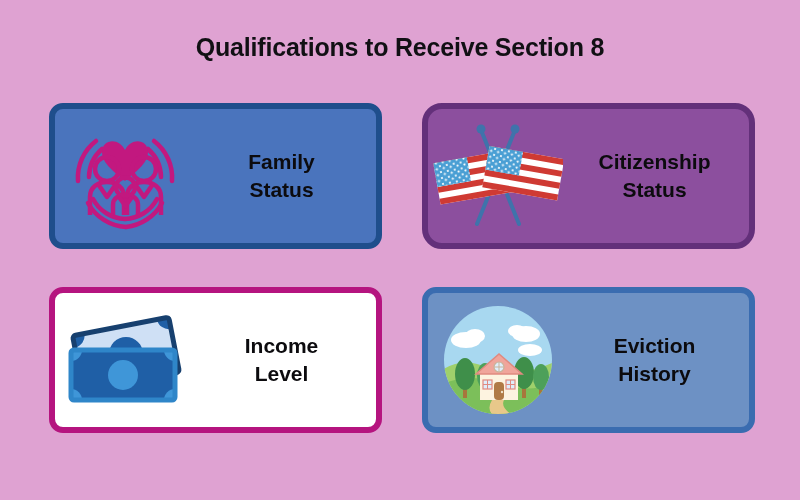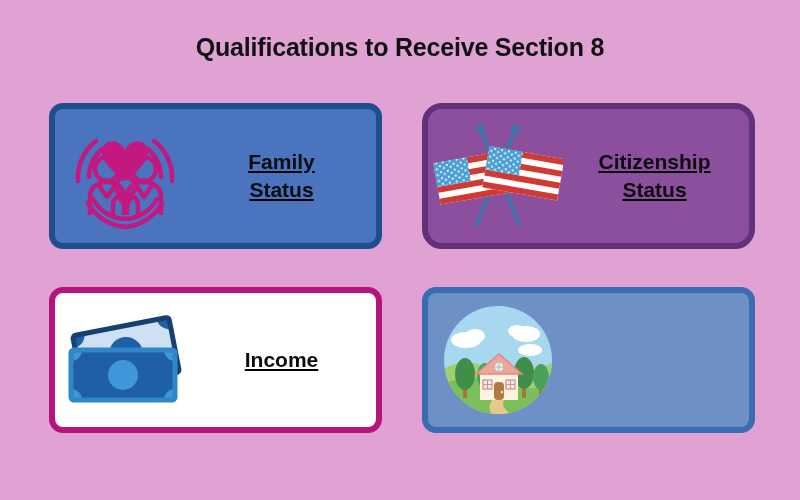--- a/index.html
+++ b/index.html
@@ -43,21 +43,20 @@
   }
   .card {
     position: relative;
     border-radius: 14px;
     border-style: solid;
     border-width: 6px;
     box-sizing: border-box;
     display: flex;
     align-items: center;
     overflow: hidden;
-    text-decoration: underline;
   }
   .card-icon {
     width: 140px;
     min-width: 140px;
     height: 124px;
     display: flex;
     align-items: center;
     justify-content: center;
   }
   .card-label {
@@ -230,20 +229,21 @@
               <circle cx="116" cy="46" r="11" fill="#3f96d8"></circle>
               <circle cx="12" cy="96" r="11" fill="#3f96d8"></circle>
               <circle cx="116" cy="96" r="11" fill="#3f96d8"></circle>
             </g>
             <rect x="12" y="46" width="104" height="50" rx="3" fill="none" stroke="#2f86c9" stroke-width="5"></rect>
           </g>
         </svg>
       </div>
       <div class="card-label">
         <span>Income</span>
+        <span>Level</span>
       </div>
     </div>
 
     <div class="card theme-steelblue">
       <div class="card-icon">
         <svg width="112" height="112" viewBox="0 0 112 112" aria-hidden="true">
           <defs>
             <clipPath id="circleClip">
                 <circle cx="56" cy="56" r="54"></circle>
               </clipPath>
@@ -285,18 +285,22 @@
             <circle cx="60" cy="88" r="1.2" fill="#f1e2c8"></circle>
             <rect x="41" y="76" width="9" height="9" fill="#dfeefb" stroke="#e08a80" stroke-width="1.2"></rect>
             <rect x="64" y="76" width="9" height="9" fill="#dfeefb" stroke="#e08a80" stroke-width="1.2"></rect>
             <line x1="45.5" y1="76" x2="45.5" y2="85" stroke="#e08a80" stroke-width="1"></line>
             <line x1="41" y1="80.5" x2="50" y2="80.5" stroke="#e08a80" stroke-width="1"></line>
             <line x1="68.5" y1="76" x2="68.5" y2="85" stroke="#e08a80" stroke-width="1"></line>
             <line x1="64" y1="80.5" x2="73" y2="80.5" stroke="#e08a80" stroke-width="1"></line>
           </g>
         </svg>
       </div>
+      <div class="card-label">
+        <span>Eviction</span>
+        <span>History</span>
+      </div>
     </div>
 
   </div>
 
 
 </div>
 
 </body></html>

